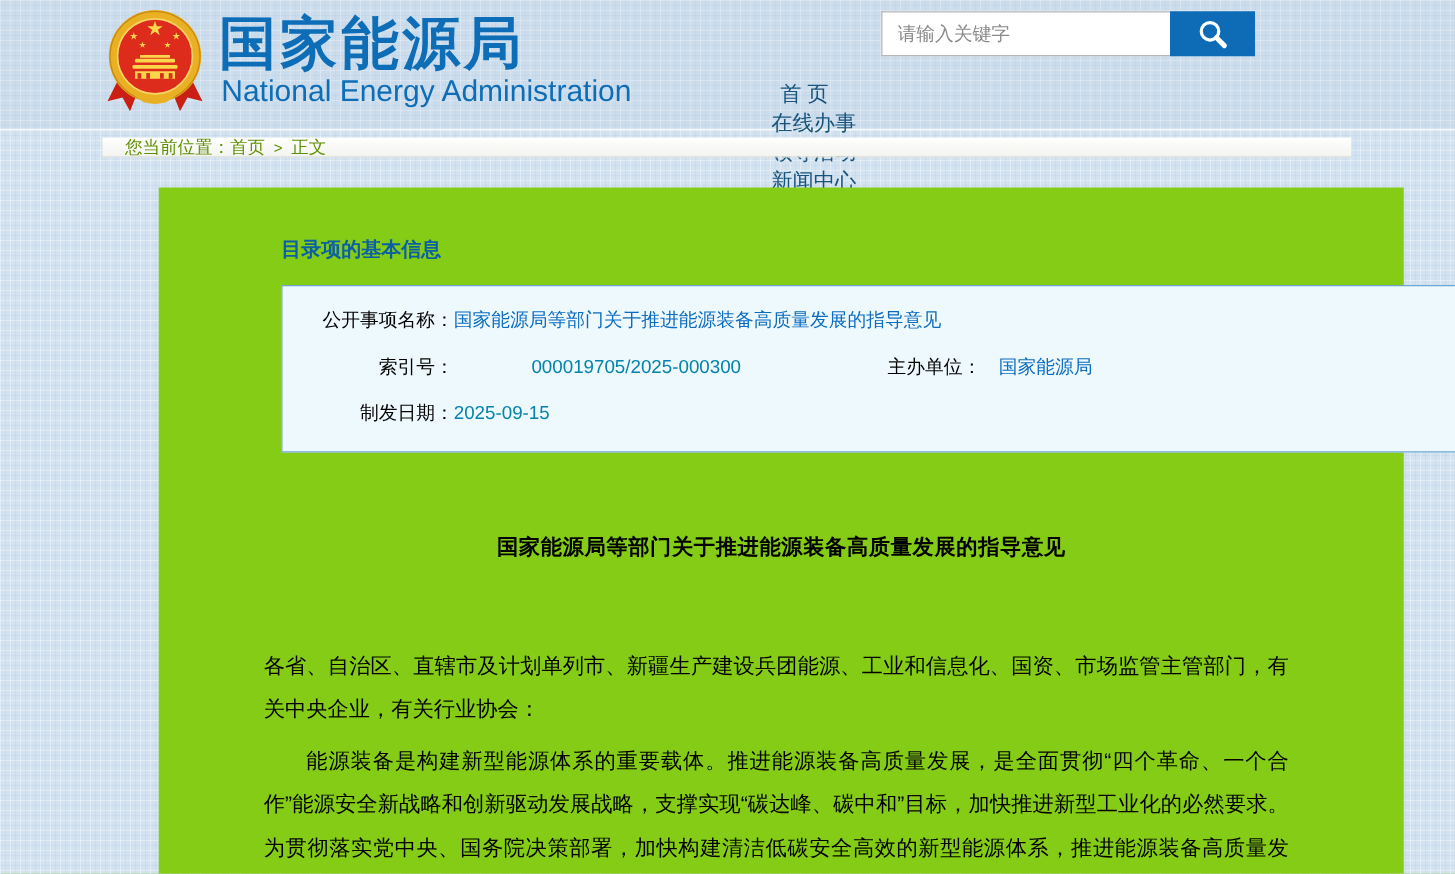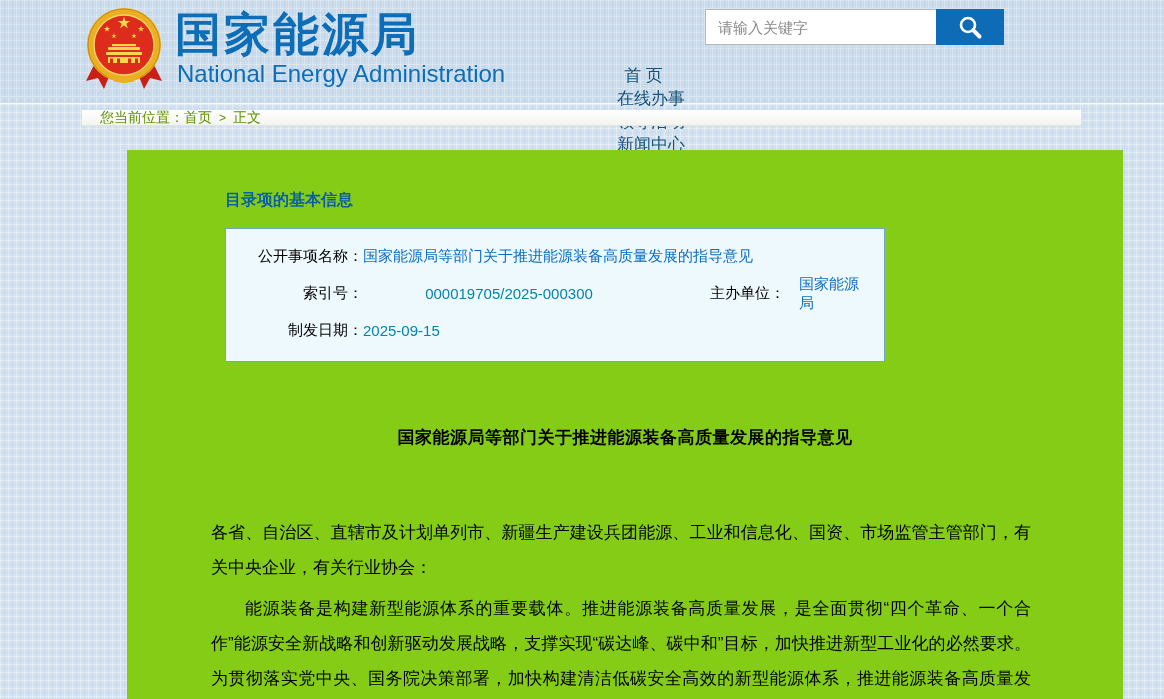--- a/index.html
+++ b/index.html
@@ -66,21 +66,21 @@
     background:#84cc16;
     margin-left:42px;
   }
 
   .section-title {
     margin:40px 0 0 98px;
     font-size:16px; font-weight:bold; color:#0b5fa5;
   }
 
   .info-box {
-    margin:17px 0 0 98px; width:660px;
+    margin:17px 0 0 98px; width:940px;
     background:#eef9fd; border:1px solid #6ea6d3;
     padding:9px 12px 12px 0;
     font-size:15px;
   }
   .info-row { display:flex; align-items:center; height:37px; }
   .info-label { width:137px; text-align:right; color:#000; flex:none; }
   .val-link { color:#0b6cc0; text-decoration:none; cursor:pointer; }
   .val-plain { color:#0583ab; }
   .col-val { width:292px; flex:none;text-align:center; }
   .info-label2 { width:130px; text-align:right; color:#000; flex:none; }

